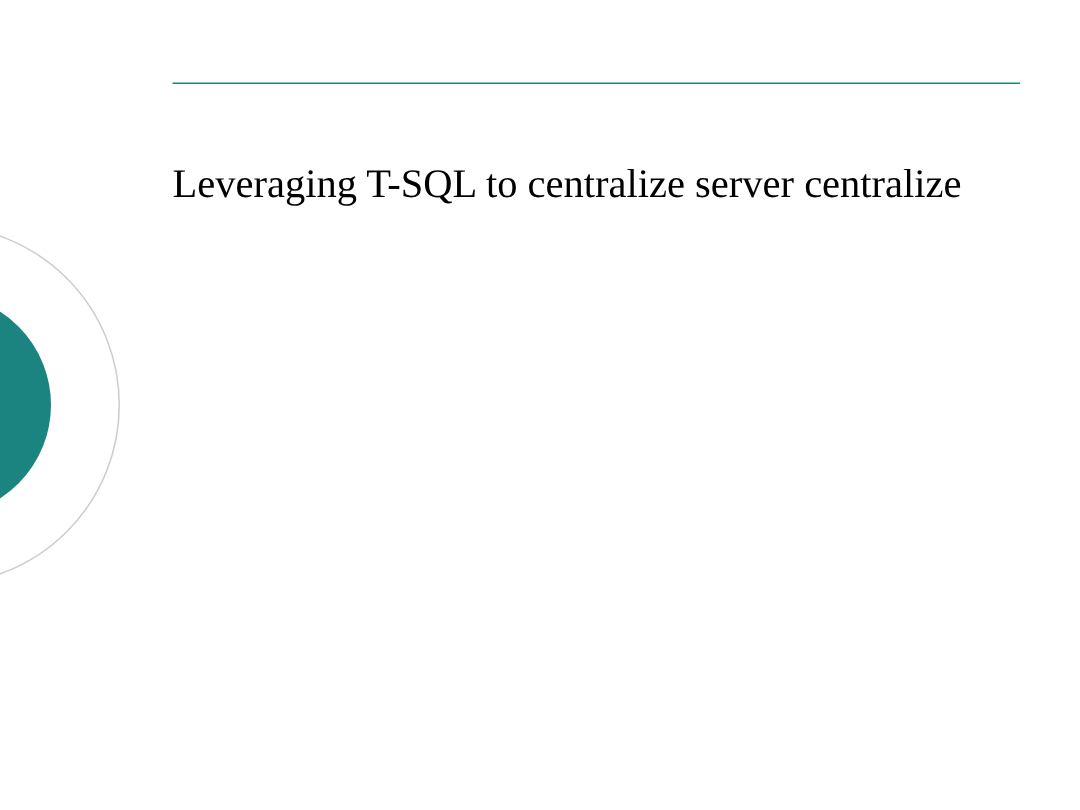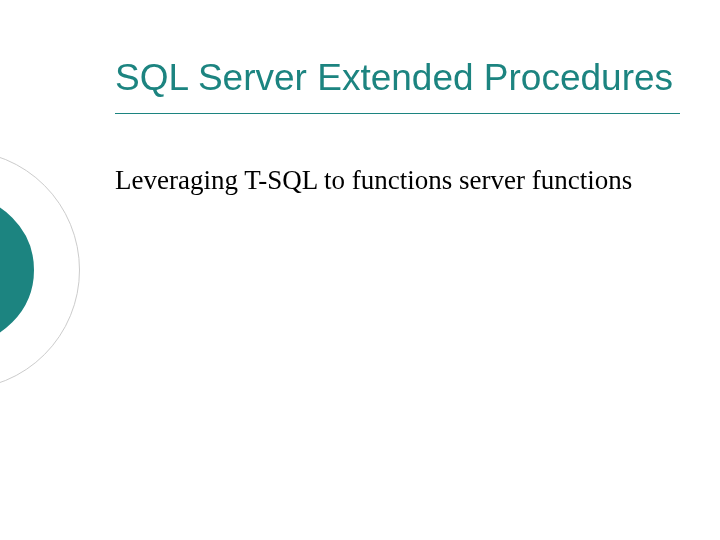--- a/index.html
+++ b/index.html
@@ -62,16 +62,15 @@
       line-height: 1.35;
     }
   </style>
 </head>
 <body>
 
 <div class="circle-outer"></div>
 <div class="circle-decoration"></div>
 
 <div class="content">
-  <h1 class="title">SQL Server Extended Procedures</h1>
   <hr class="divider">
-  <p class="subtitle">Leveraging T-SQL to functions server functions</p>
+  <p class="subtitle">Leveraging T-SQL to centralize server centralize</p>
 </div>
 
 </body></html>

